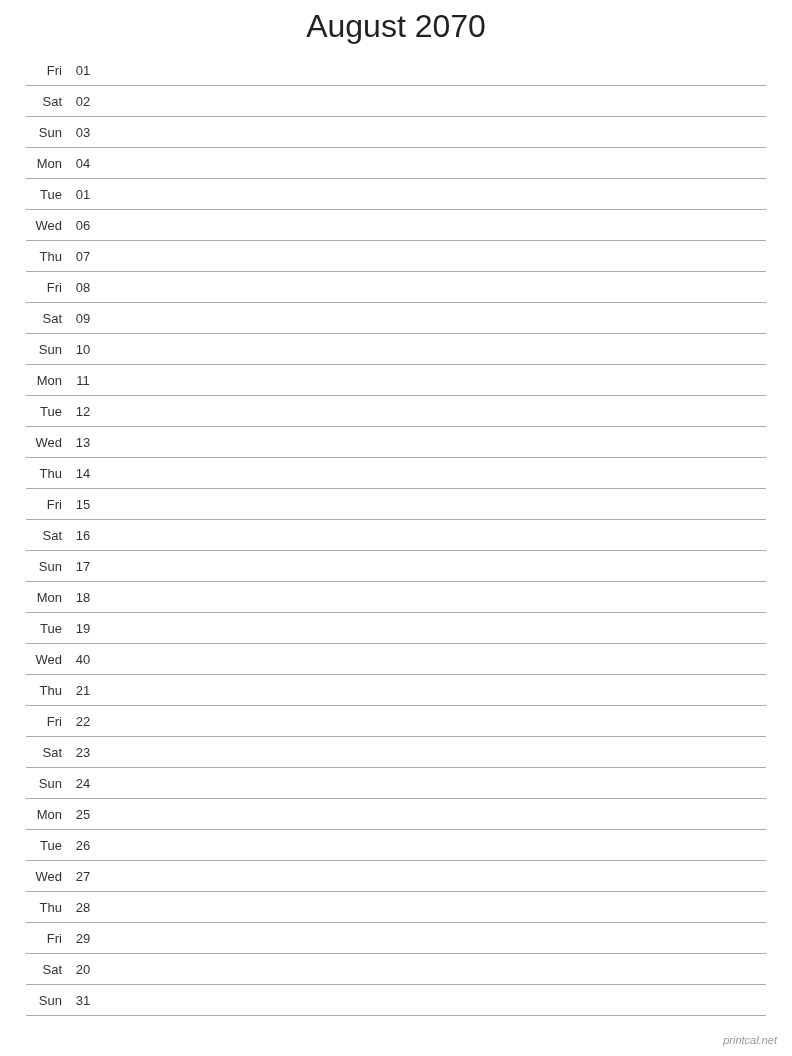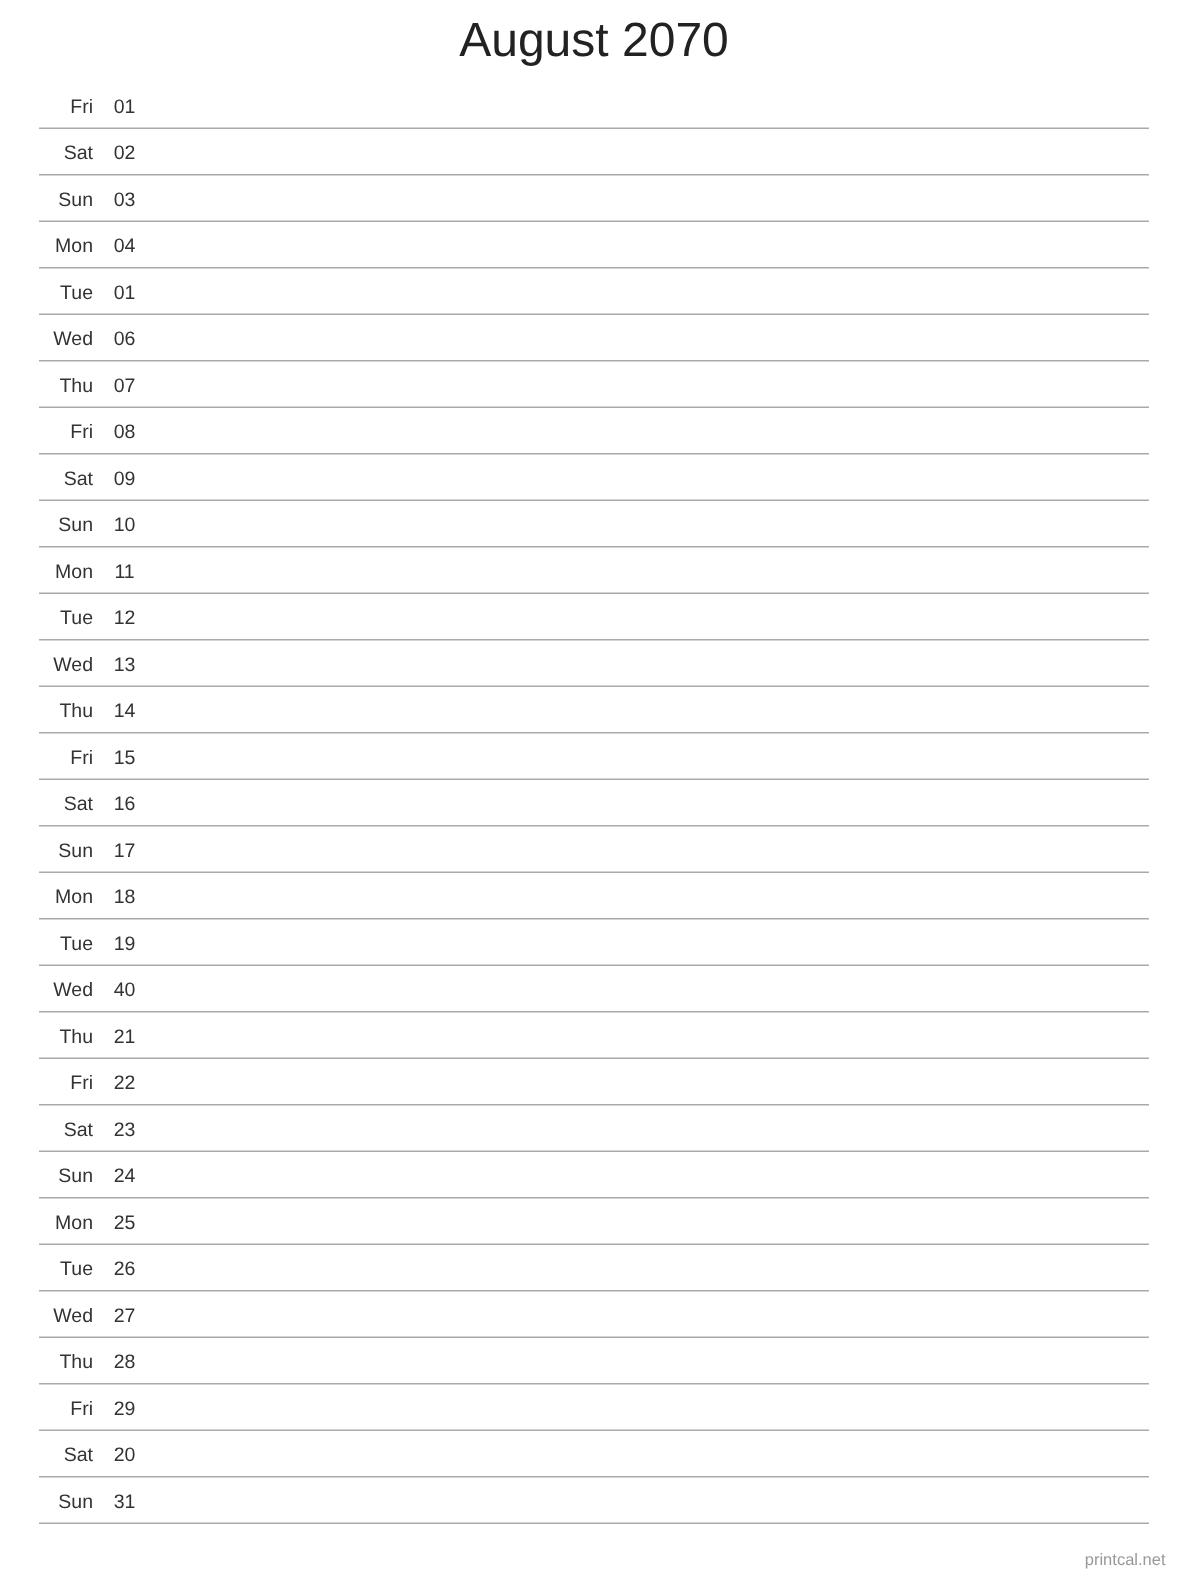--- a/index.html
+++ b/index.html
@@ -59,20 +59,21 @@
       height: 1px;
       background: transparent;
     }
 
     .watermark {
       position: absolute;
       bottom: 10px;
       right: 15px;
       font-size: 11px;
       color: #999;
+      font-style: italic;
     }
   </style>
 </head>
 <body>
 
 <h1 class="page-title">August 2070</h1>
 
 <div class="calendar-grid">
 <div class="day-row">
       <span class="day-name">Fri</span>

